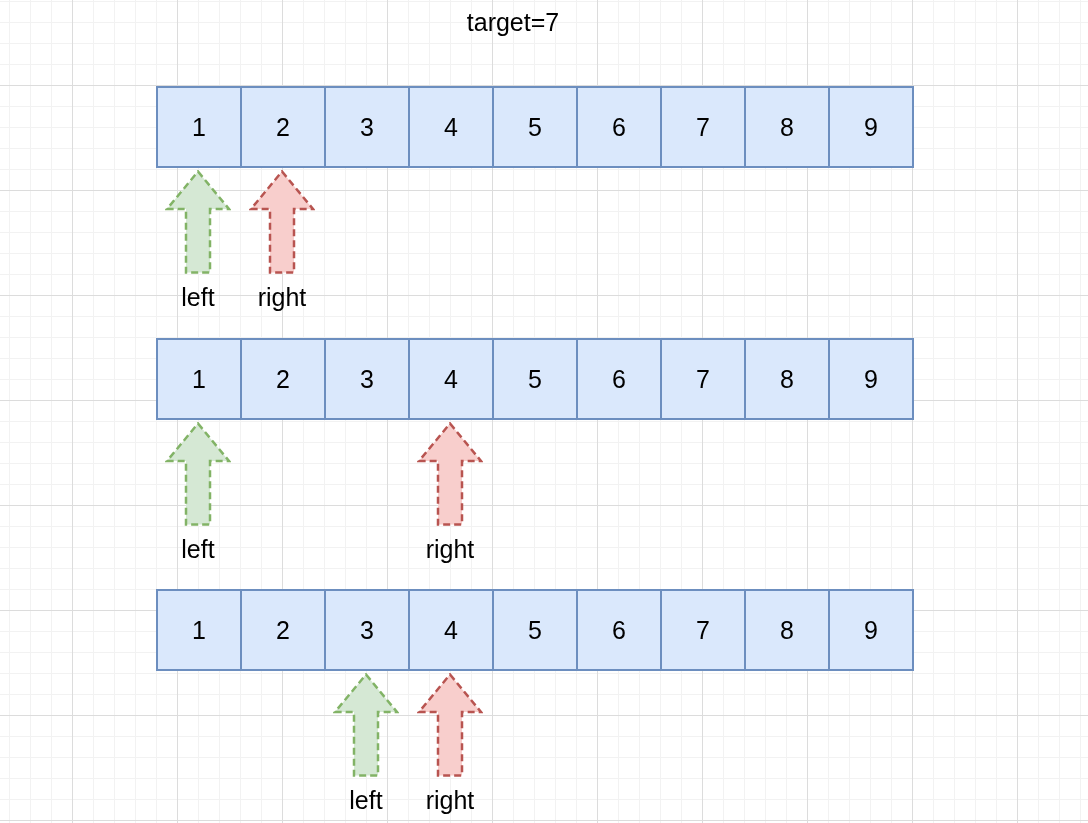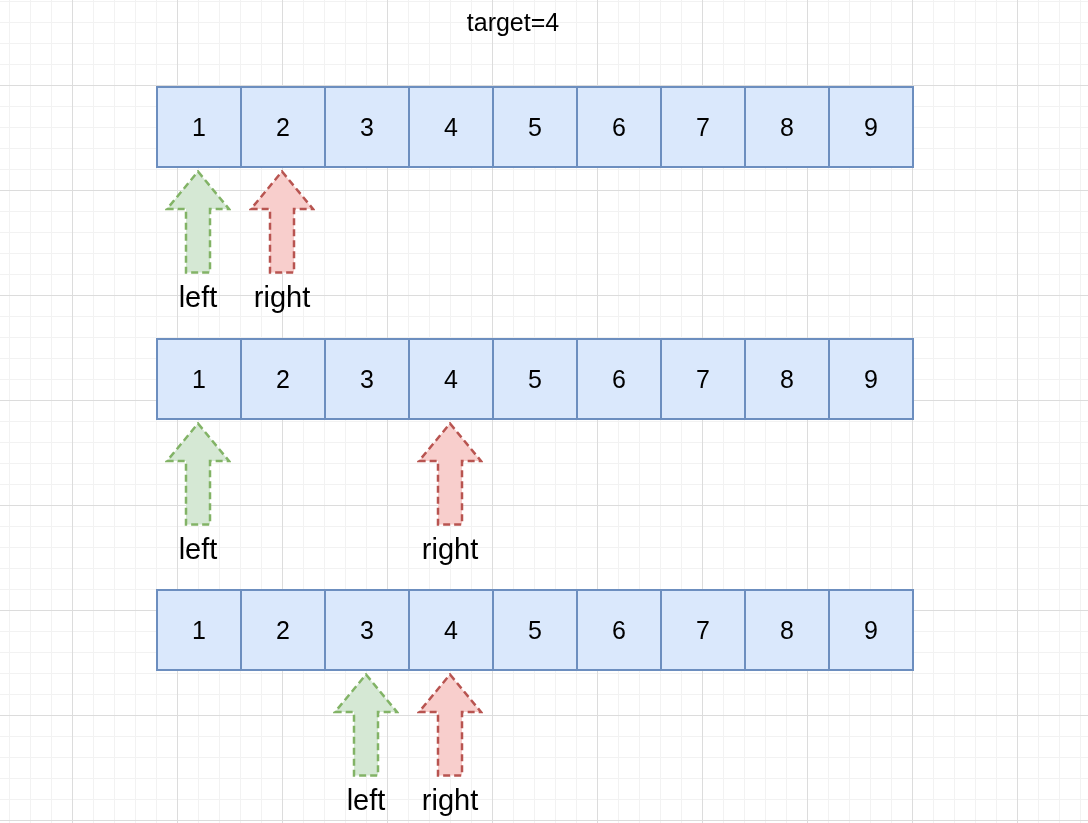--- a/index.html
+++ b/index.html
@@ -67,29 +67,29 @@
   }
   .arrow svg { display: block; }
   .arrow-left path  { fill: var(--left-fill);  stroke: var(--left-border); }
   .arrow-right path { fill: var(--right-fill); stroke: var(--right-border); }
 
   .ptr-label {
     position: absolute;
     top: 197px;
     width: 100px;
     text-align: center;
-    font-size: 29px;
+    font-size: 25px;
     line-height: 28px;
   }
 </style>
 </head>
 <body>
 
 <div id="canvas">
-  <div id="title">target=4</div>
+  <div id="title">target=7</div>
 
     <div class="step" style="top: 86px;">
       <div class="array">
         <div class="cell">1</div>
         <div class="cell">2</div>
         <div class="cell">3</div>
         <div class="cell">4</div>
         <div class="cell">5</div>
         <div class="cell">6</div>
         <div class="cell">7</div>

